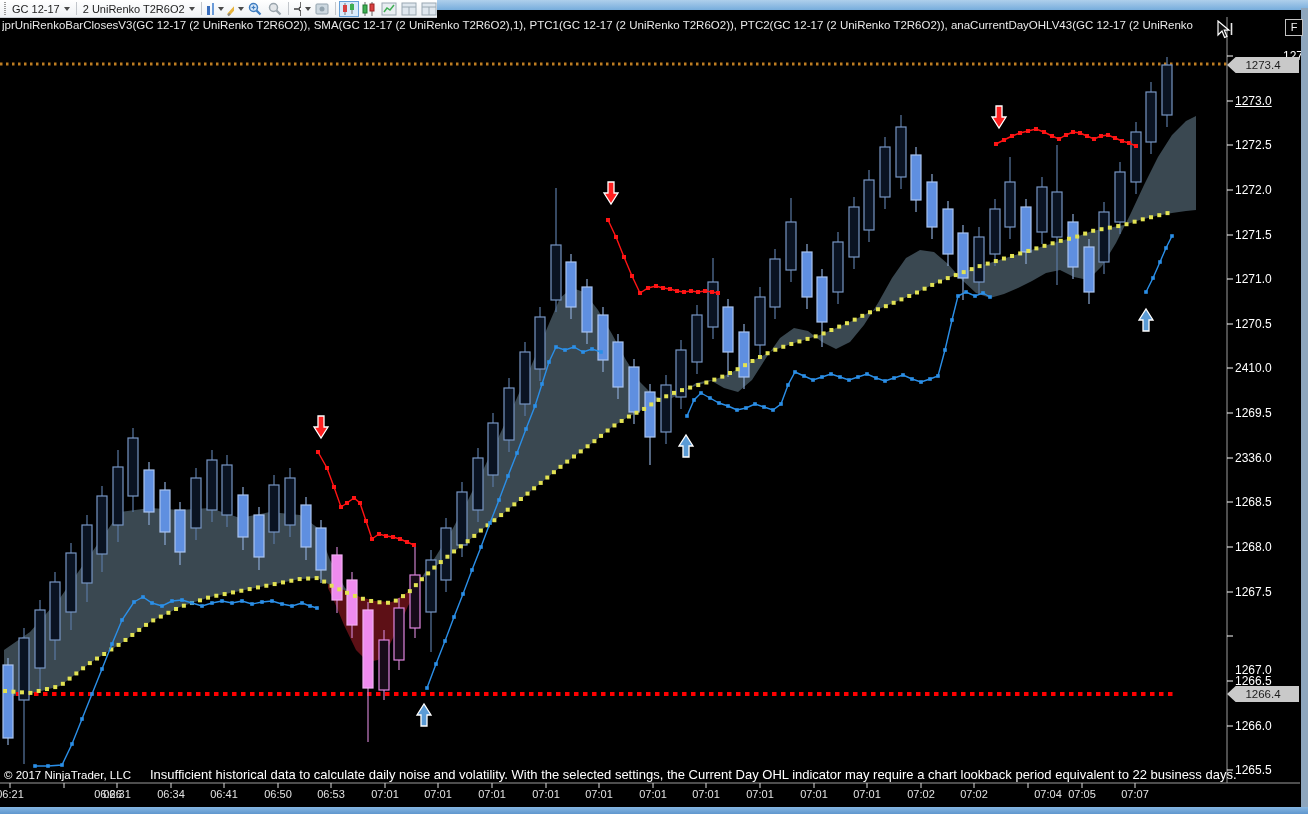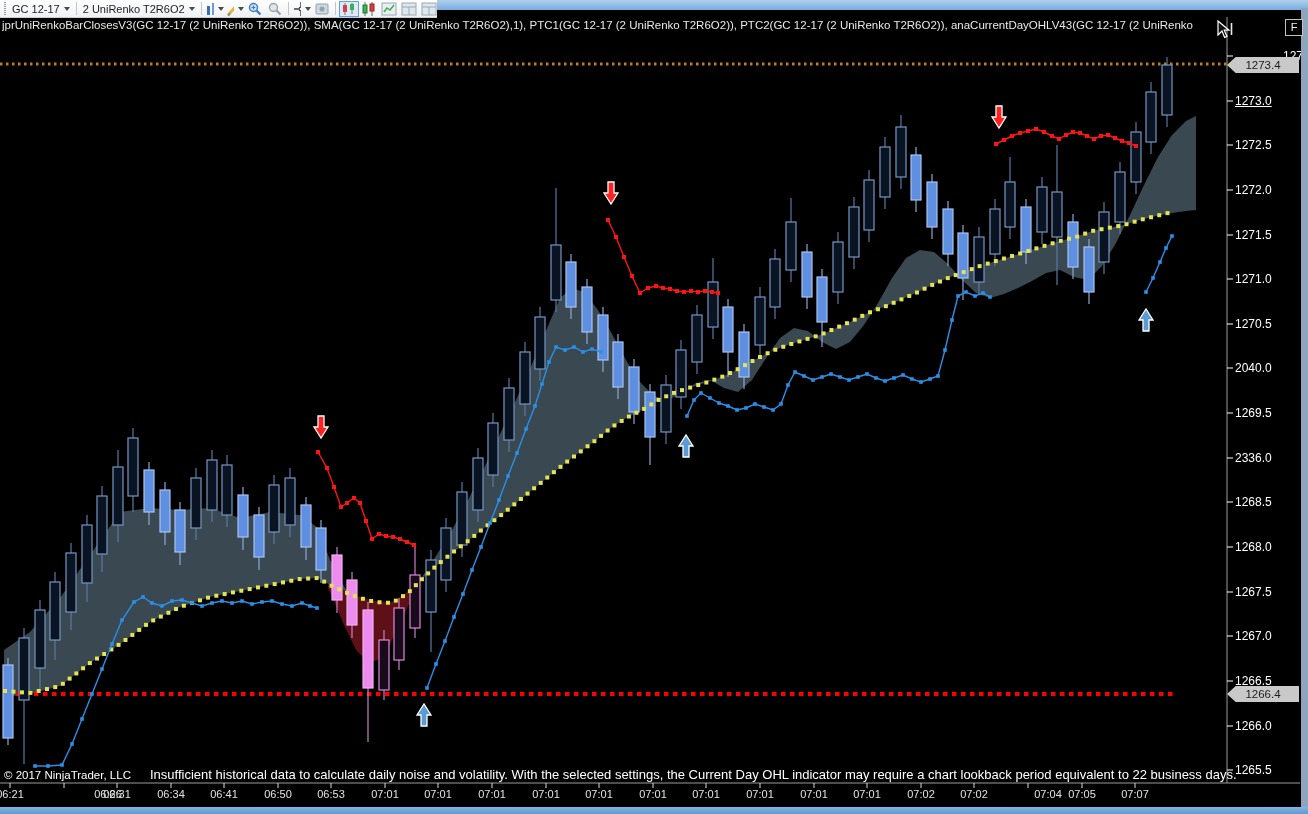--- a/index.html
+++ b/index.html
@@ -691,27 +691,27 @@
     </svg>
 
   <div id="price-axis">
       <div class="price-tick" style="top: 13px; margin-left: 48px;">1273.5</div>
       <div class="price-tick" style="top: 58px; text-decoration: underline;">1273.0</div>
       <div class="price-tick" style="top: 102px;">1272.5</div>
       <div class="price-tick" style="top: 147px;">1272.0</div>
       <div class="price-tick" style="top: 192px;">1271.5</div>
       <div class="price-tick" style="top: 236px;">1271.0</div>
       <div class="price-tick" style="top: 281px;">1270.5</div>
-      <div class="price-tick" style="top: 325px;">2040.0</div>
+      <div class="price-tick" style="top: 325px;">2410.0</div>
       <div class="price-tick" style="top: 370px;">1269.5</div>
       <div class="price-tick" style="top: 415px;">2336.0</div>
       <div class="price-tick" style="top: 459px;">1268.5</div>
       <div class="price-tick" style="top: 504px;">1268.0</div>
       <div class="price-tick" style="top: 549px;">1267.5</div>
-      <div class="price-tick" style="top: 593px;">1267.0</div>
+      <div class="price-tick" style="top: 627px;">1267.0</div>
       <div class="price-tick" style="top: 638px;">1266.5</div>
       <div class="price-tick" style="top: 683px;">1266.0</div>
       <div class="price-tick" style="top: 727px;">1265.5</div>
     </div>
   <div id="tags-layer">
       <div class="tag" style="top: 57px;">1273.4</div>
       <div class="tag" style="top: 686px;">1266.4</div>
     </div>
   <div id="time-axis">
       <div class="time-tick" style="left: 10px;">06:21</div>

